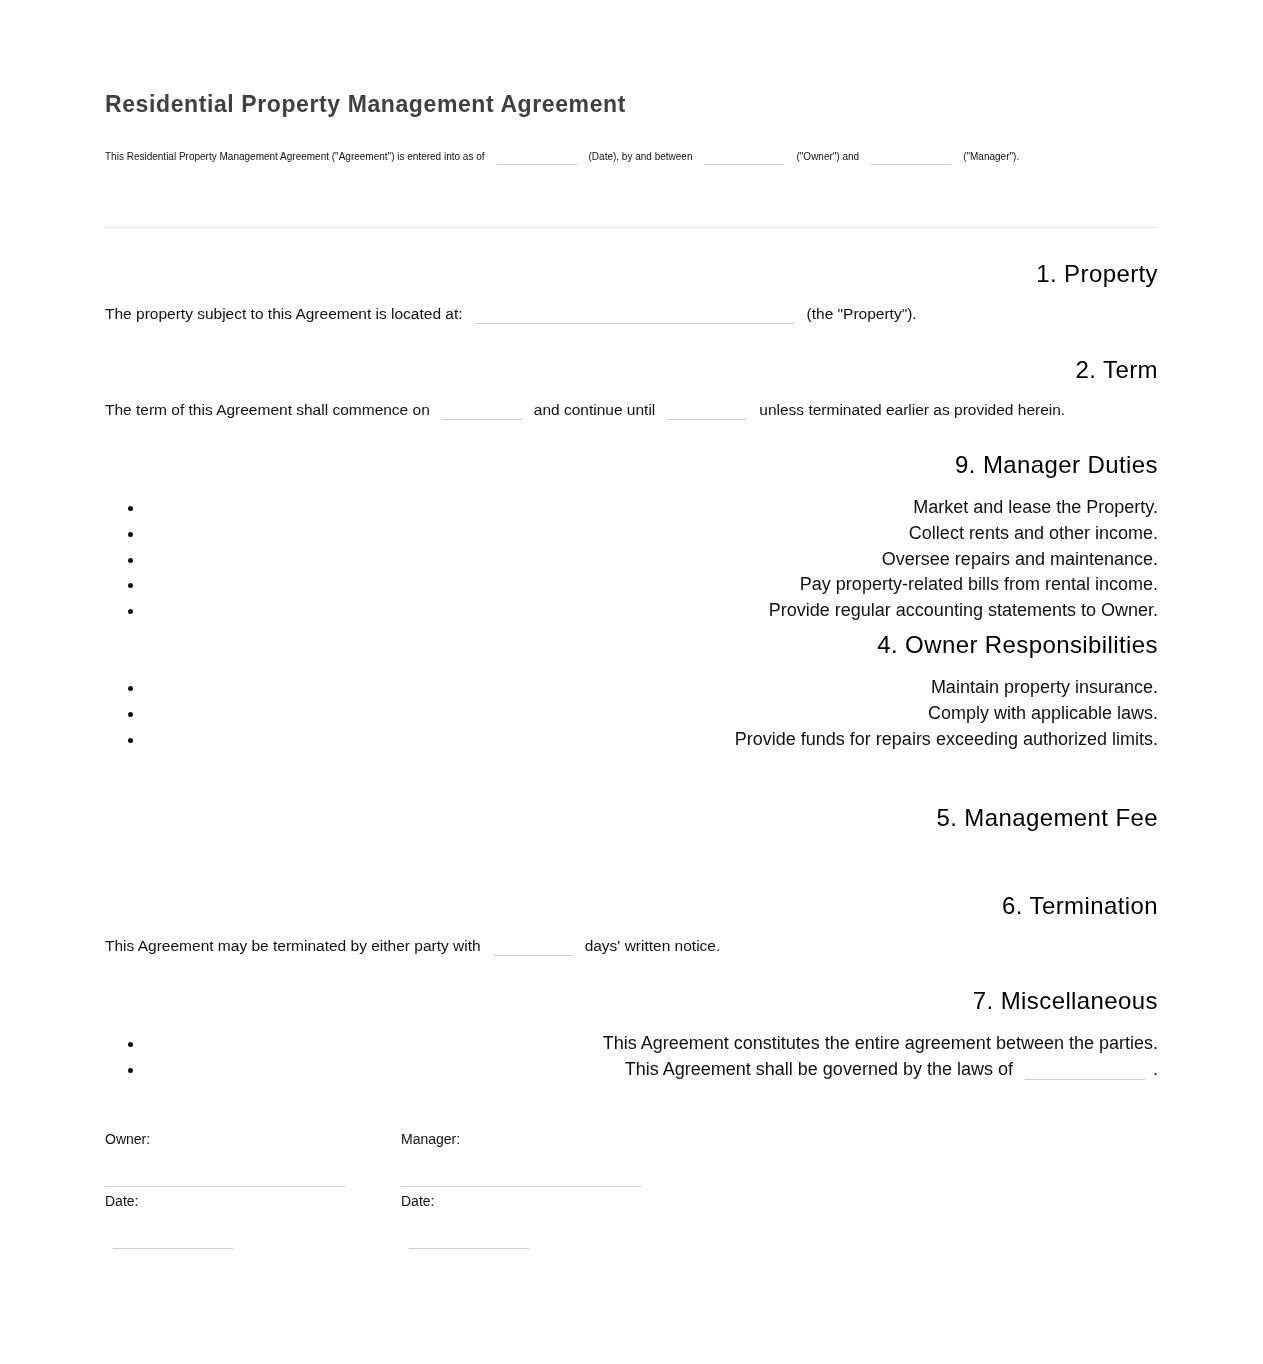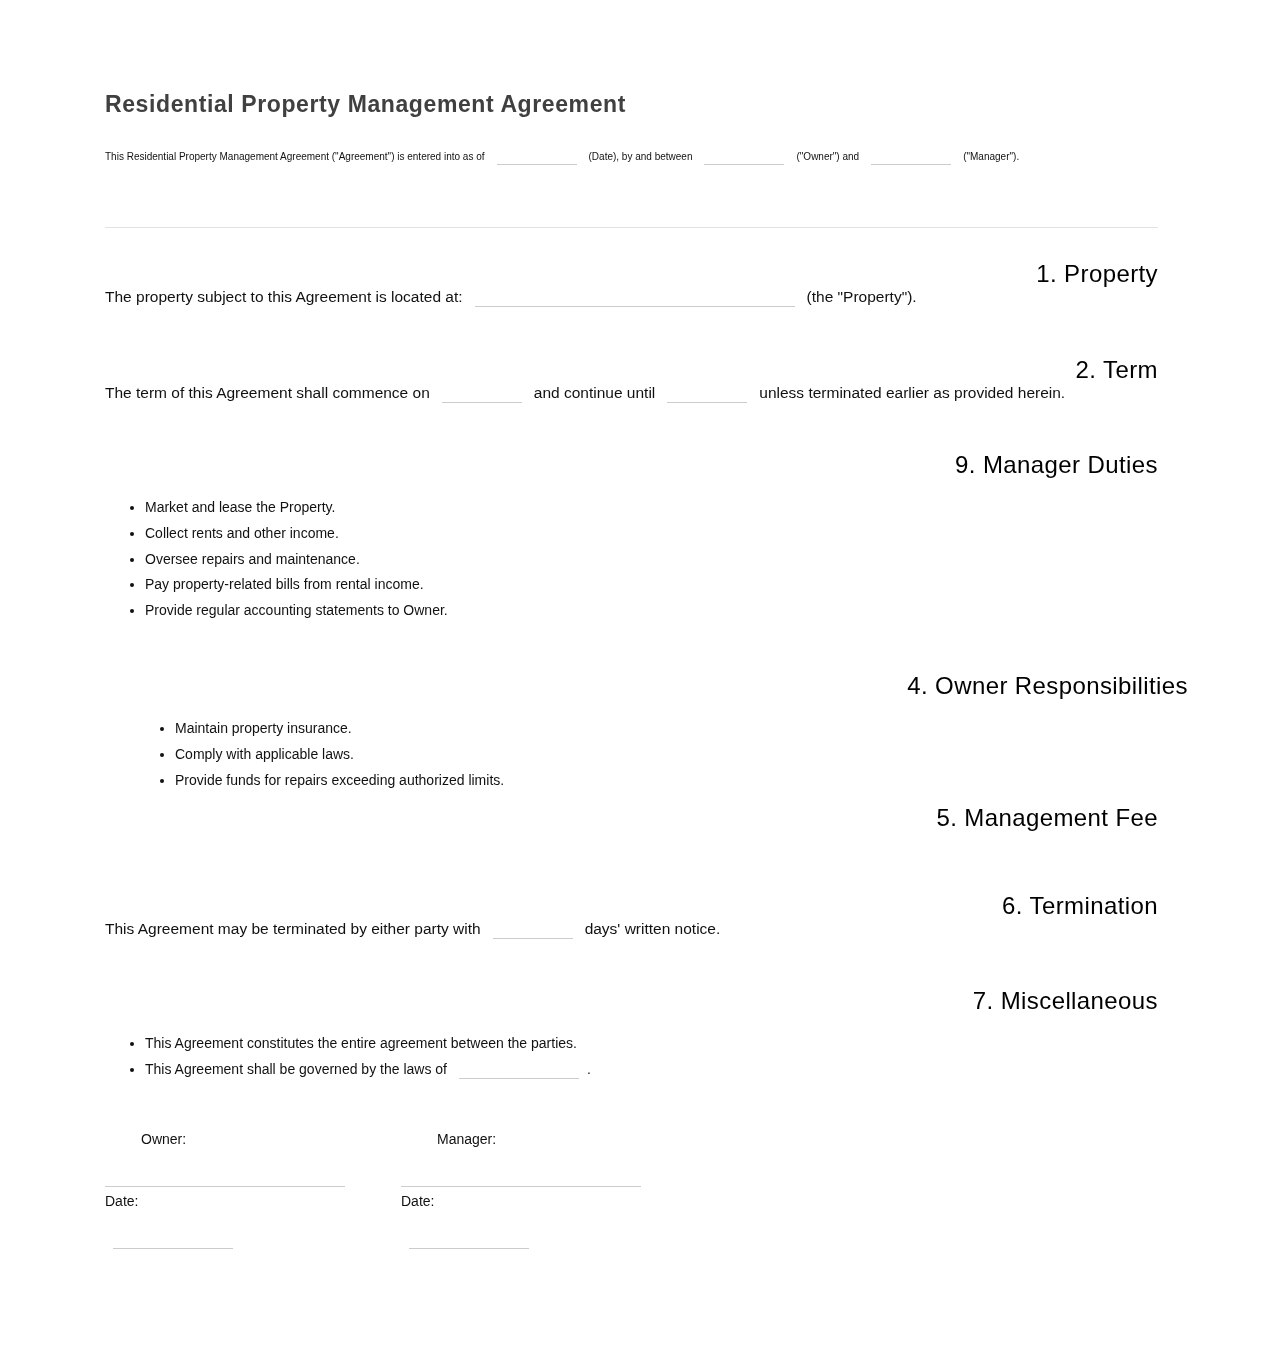--- a/index.html
+++ b/index.html
@@ -64,38 +64,40 @@
     font-size: 24px;
     font-weight: normal;
     letter-spacing: 0.4px;
     margin: 0;
     color: #000;
     white-space: nowrap;
     text-align: right;
   }
   .para {
     font-size: 15.5px;
+    margin-top: 17px;
     white-space: nowrap;
   }
   ul {
     margin: 16px 0 0 0;
     padding-left: 40px;
-    font-size: 14px;
+    font-size: 18px;
+    text-align: right;
   }
   ul li {
     line-height: 25.8px;
     white-space: nowrap;
   }
   .sig-block {
     position: absolute;
     top: 1131px;
     width: 240px;
     font-size: 14px;
   }
-  .sig-label { height: 18px; margin-left: 36px; }
+  .sig-label { height: 18px; }
   .sig-line {
     width: 240px;
     height: 0;
     border-top: 1px solid #cccccc;
     margin-top: 37px;
   }
   .date-label { margin-top: 6px; height: 18px; }
   .date-line {
     width: 120px;
     height: 0;
@@ -135,21 +137,21 @@
     <h2>9. Manager Duties</h2>
     <ul>
       <li>Market and lease the Property.</li>
       <li>Collect rents and other income.</li>
       <li>Oversee repairs and maintenance.</li>
       <li>Pay property-related bills from rental income.</li>
       <li>Provide regular accounting statements to Owner.</li>
     </ul>
   </div>
 
-  <div class="section" style="top:672px;margin-left:30px;">
+  <div class="section" style="top:631px;">
     <h2>4. Owner Responsibilities</h2>
     <ul>
       <li>Maintain property insurance.</li>
       <li>Comply with applicable laws.</li>
       <li>Provide funds for repairs exceeding authorized limits.</li>
     </ul>
   </div>
 
   <div class="section" style="top:804px;">
     <h2>5. Management Fee</h2>

